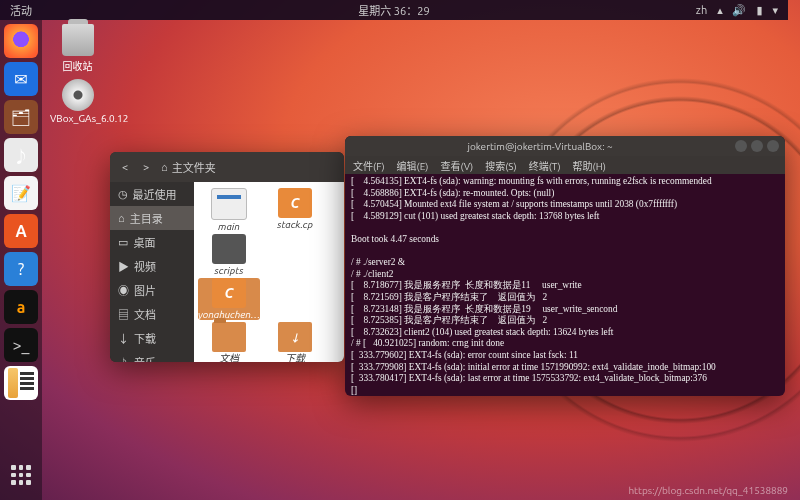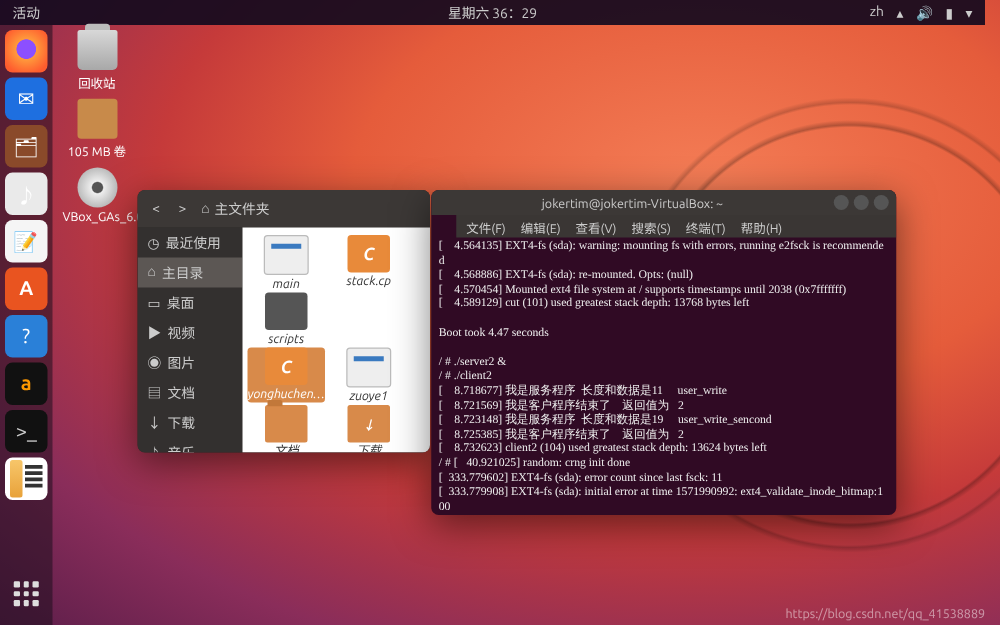--- a/index.html
+++ b/index.html
@@ -61,26 +61,26 @@
   .fic.cfile{background:#e88a3a;position:relative;}
   .fic.cfile::after{content:"C";position:absolute;inset:0;display:flex;align-items:center;justify-content:center;color:#fff;font-weight:bold;font-size:14px;}
   .fic.img{background:#e6e6e6;border:1px solid #bbb;}
   .fic.sh{background:#555;}
   .fic.folder{background:#d88a4a;position:relative;border-radius:2px;}
   .fic.folder::before{content:"";position:absolute;top:-4px;left:2px;width:12px;height:5px;background:#c2783a;border-radius:2px 2px 0 0;}
   .fic.dl{background:#d88a4a;position:relative;border-radius:2px;}
   .fic.dl::after{content:"↓";position:absolute;inset:0;display:flex;align-items:center;justify-content:center;color:#fff;font-weight:bold;}
   .fitem span{display:block;line-height:11px;white-space:nowrap;overflow:hidden;text-overflow:ellipsis;}
   
-  .termwin{position:absolute;top:152px;left:345px;width:372px;height:260px;background:#300a24;border-radius:6px;overflow:hidden;box-shadow:0 8px 30px rgba(0,0,0,.5);}
+  .termwin{position:absolute;top:136px;left:345px;width:440px;height:260px;background:#300a24;border-radius:6px;overflow:hidden;box-shadow:0 8px 30px rgba(0,0,0,.5);}
   .termtitle{height:20px;background:#3c3836;display:flex;align-items:center;font-size:10px;color:#ccc;}
   .termtitle .t{flex:1;text-align:center;}
   .termtitle .winbtns{display:flex;gap:4px;padding-right:6px;}
   .termtitle .winbtns span{width:12px;height:12px;border-radius:50%;background:#555;}
-  .termmenu{height:18px;background:#3a3634;display:flex;align-items:center;gap:12px;padding-left:8px;font-size:10px;color:#ccc;margin-left:20px;}
+  .termmenu{height:18px;background:#3a3634;display:flex;align-items:center;gap:12px;padding-left:8px;font-size:10px;color:#ccc;}
   .termbody{padding:2px 6px;font-family:Liberation Serif, serif;font-size:9.4px;line-height:11.6px;color:#eee;white-space:pre-wrap;word-break:break-all;}
   .watermark{position:absolute;right:12px;bottom:4px;font-size:10px;color:rgba(255,255,255,.5);}
 </style>
 </head>
 <body>
 
 <div class="topbar">
   <span class="act">活动</span>
   <span class="center">星期六 36：29</span>
   <div class="right">
@@ -113,21 +113,20 @@
         <span></span>
         <span></span>
         <span></span>
         <span></span>
       </div>
   </div>
 </div>
 
 <div class="desktop">
   <div class="di trash"><div class="ic"></div><span>回收站</span></div>
-  <div class="di vol"><div class="ic"></div><span>105 MB 卷</span></div>
   <div class="di cd"><div class="ic"></div><span>VBox_GAs_6.0.12</span></div>
 </div>
 
 <div class="fmwin">
   <div class="fmtitle">
     <div class="nav">
       <span>&lt;</span>
       <span>&gt;</span>
     </div>
     <div class="loc">
@@ -185,24 +184,20 @@
         <div class="frow">
           <div class="fitem">
             <div class="fic sh"></div>
             <span>scripts</span>
           </div>
         </div>
         <div class="frow">
           <div class="fitem sel">
             <div class="fic cfile"></div>
             <span>yonghuchengxu2.c</span>
-          </div>
-          <div class="fitem">
-            <div class="fic doc"></div>
-            <span>zuoye1</span>
           </div>
         </div>
         <div class="frow">
           <div class="fitem">
             <div class="fic folder"></div>
             <span>文档</span>
           </div>
           <div class="fitem">
             <div class="fic dl"></div>
             <span>下载</span>

